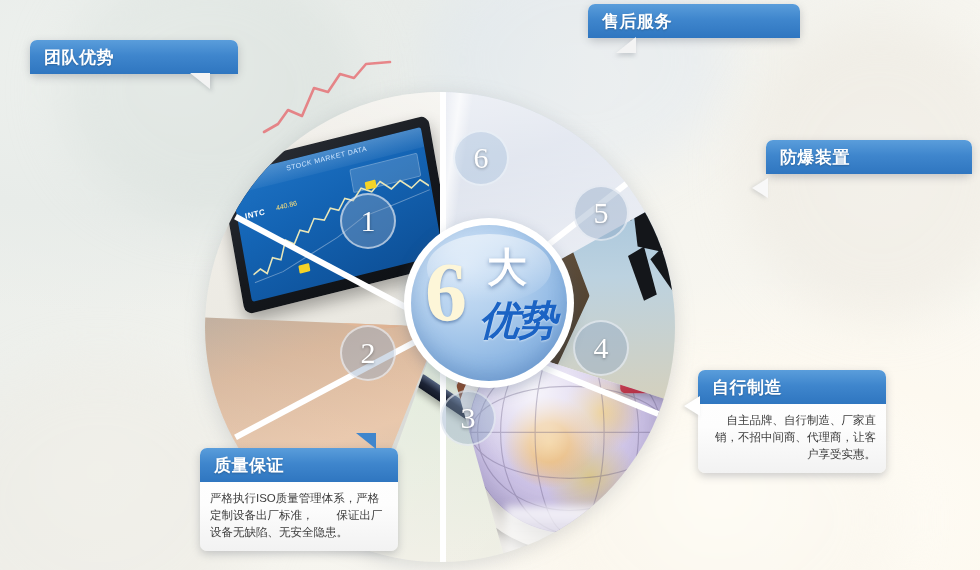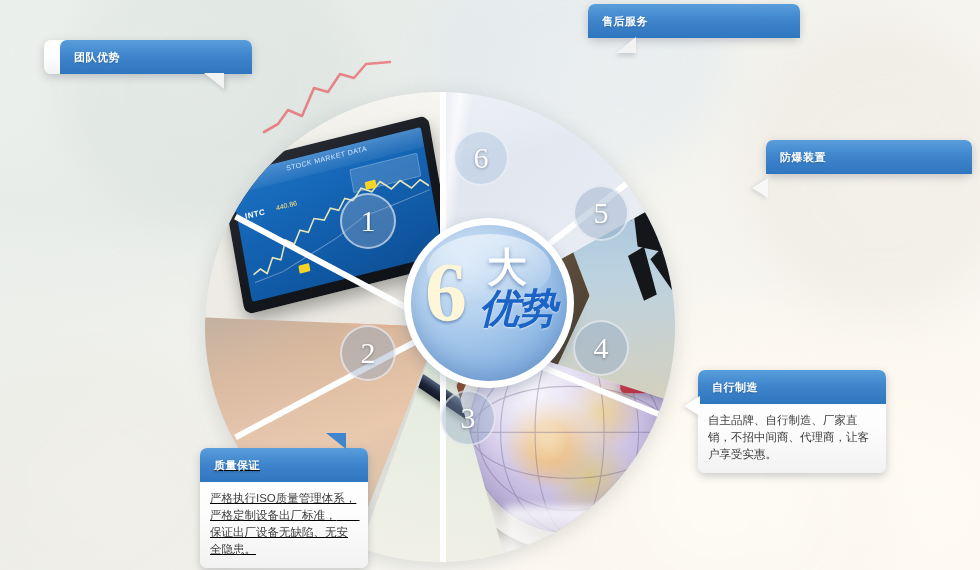--- a/index.html
+++ b/index.html
@@ -231,21 +231,21 @@
   }
   .c-da {
     position: absolute; left: 76px; top: 22px;
     font-size: 40px; line-height: 40px;
     font-weight: bold;
     color: #ffffff;
     text-shadow: 0 2px 4px rgba(30,70,130,.5);
     z-index: 3;
   }
   .c-ys {
-    position: absolute; left: 68px; top: 62px;
+    position: absolute; left: 68px; top: 74px;
     font-size: 40px; line-height: 44px;
     font-family: "Liberation Serif", "DejaVu Serif", serif;
     font-style: italic;
     font-weight: bold;
     color: #1b63c4;
     text-shadow: 0 1px 2px rgba(255,255,255,.55);
     letter-spacing: -2px;
     z-index: 3;
   }
 
@@ -260,41 +260,41 @@
   .callout .c-head {
     height: 34px;
     border-radius: 7px 7px 0 0;
     background: linear-gradient(180deg, #5a9ddb 0%, #3f86cd 45%, #2f76c0 100%);
     display: flex; align-items: center;
     padding: 0 14px;
     overflow: hidden;
   }
   .callout .c-head span {
     color: #ffffff;
-    font-size: 11px;
+    font-size: 17px;
     font-weight: bold;
     letter-spacing: .5px;
     text-shadow: 0 1px 2px rgba(0,0,0,.22);
     white-space: nowrap;
   }
   .callout .c-body {
     padding: 8px 10px 10px 10px;
     font-size: 11.5px;
     line-height: 17px;
     color: #3c3c3c;
     white-space: pre-line;
   }
   .callout .tail {
     position: absolute;
     width: 0; height: 0;
     border-style: solid;
   }
 
   
-  #co-team     { left: 44px;  top: 40px;  width: 208px; padding-left: 16px; }
+  #co-team     { left: 30px;  top: 40px;  width: 208px; }
   #co-team .tail  { right: 28px; bottom: -15px; border-width: 16px 0 0 20px;
                     border-color: #f3f3f3 transparent transparent transparent;
                     filter: drop-shadow(2px 3px 2px rgba(60,70,85,.2)); }
 
   #co-after    { left: 588px; top: 4px;   width: 212px; }
   #co-after .tail { left: 28px; bottom: -15px; border-width: 0 0 16px 20px;
                     border-color: transparent transparent #f3f3f3 transparent;
                     filter: drop-shadow(-1px 3px 2px rgba(60,70,85,.2)); }
 
   #co-hardware { left: 766px; top: 140px; width: 206px; }
@@ -305,21 +305,21 @@
   #co-software { left: 698px; top: 370px; width: 188px; }
   #co-software .tail { left: -14px; top: 26px; border-width: 10px 16px 10px 0;
                     border-color: transparent #ffffff transparent transparent;
                     filter: drop-shadow(-2px 1px 2px rgba(60,70,85,.18)); }
 
   #co-tech     { left: 22px;  top: 280px; width: 192px; }
   #co-tech .tail  { right: -14px; top: 30px; border-width: 10px 0 10px 16px;
                     border-color: transparent transparent transparent #fbfbfb;
                     filter: drop-shadow(2px 1px 2px rgba(60,70,85,.18)); }
 
-  #co-quality  { left: 200px; top: 448px; width: 168px; text-decoration: underline; }
+  #co-quality  { left: 200px; top: 448px; width: 198px; }
   #co-quality .tail { right: 22px; top: -15px; border-width: 0 20px 16px 0;
                     border-color: transparent #3f86cd transparent transparent; }
 
   
   .fg-paper {
     position: absolute; left: 300px; bottom: -4px; width: 300px; height: 60px;
     background: linear-gradient(180deg, rgba(255,255,255,.85), rgba(255,255,255,.35));
     filter: blur(4px);
     z-index: 12;
   }
@@ -474,21 +474,21 @@
     <div class="c-head">
       <span>防爆装置</span>
     </div>
     <div class="tail"></div>
   </div>
 
   <div class="callout" id="co-software">
     <div class="c-head">
       <span>自行制造</span>
     </div>
-    <div class="c-body" style="text-align:left;">自主品牌、自行制造、厂家直销，不招中间商、代理商，让客户享受实惠。</div>
+    <div class="c-body" style="text-align:right;">自主品牌、自行制造、厂家直销，不招中间商、代理商，让客户享受实惠。</div>
     <div class="tail"></div>
   </div>
 
 
   <div class="callout" id="co-quality">
     <div class="c-head">
       <span>质量保证</span>
     </div>
     <div class="c-body">严格执行ISO质量管理体系，严格定制设备出厂标准，　　保证出厂设备无缺陷、无安全隐患。</div>
     <div class="tail"></div>

